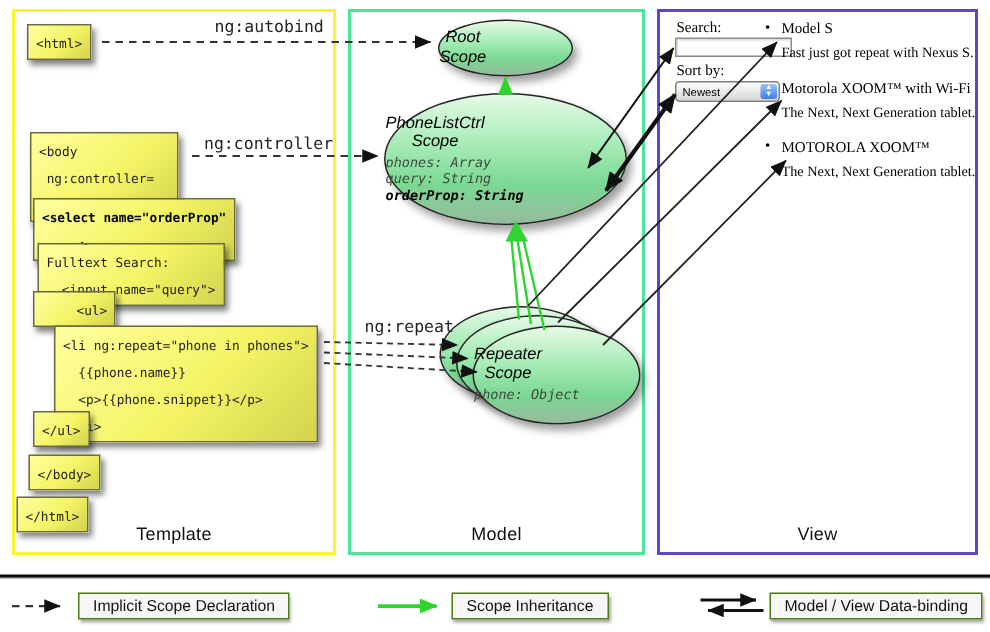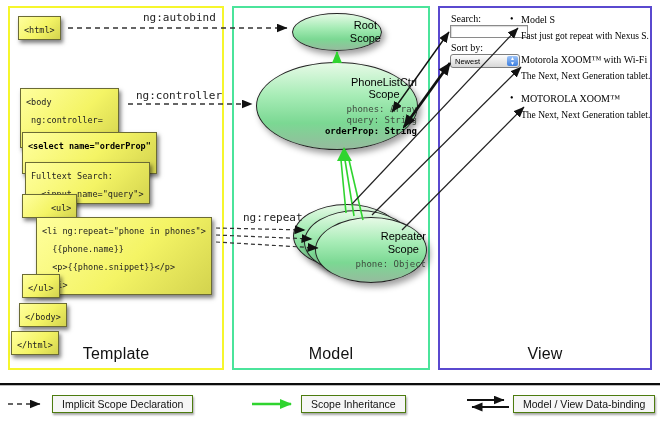--- a/index.html
+++ b/index.html
@@ -5,21 +5,21 @@
   * { margin:0; padding:0; box-sizing:border-box; }
   body { background:#fff; font-family:"Liberation Sans", sans-serif; }
   #stage { position:relative; width:660px; height:421px; background:#fff; overflow:hidden; }
 
   
   .region { position:absolute; top:6px; height:364px; border:2px solid; background:#fff; }
   #region-template { left:8px;   width:216px; border-color:#f6f62c; }
   #region-model    { left:232px; width:198px; border-color:#4be49b; }
   #region-view     { left:438px; width:214px; border-color:#5a49cf; }
   .section-label { position:absolute; bottom:5px; left:0; width:100%; text-align:center;
-                   font-size:16px; color:#111; letter-spacing:.2px; }
+                   font-size:12px; color:#111; letter-spacing:.2px; }
 
   
   .codebox { position:absolute; background:linear-gradient(135deg,#ffff9e 0%,#f4f465 55%,#d3d34e 100%);
              border:1px solid #6b6b35; box-shadow:2px 3px 4px rgba(0,0,0,.5);
              padding:2px 5px; z-index:3; }
   .code { font-family:"DejaVu Sans Mono","Liberation Mono",monospace; font-size:8.5px;
           line-height:1.3; color:#222; white-space:pre; }
   .code.bold { font-weight:bold; color:#000; }
 
   #box-html-open  { left:18px;  top:16px;  }
@@ -29,21 +29,21 @@
   #box-ul-open    { left:22px;  top:194px;padding-left:28px; }
   #box-li-repeat  { left:36px;  top:217px; }
   #box-ul-close   { left:22px;  top:274px; }
   #box-body-close { left:19px;  top:303px; }
   #box-html-close { left:11px;  top:331px; }
 
   
   .scope { position:absolute; border-radius:50%; border:1.5px solid #242424;
            background:linear-gradient(180deg,#e6fae6 0%,#a7ecb6 38%,#7bd893 70%,#96bb9e 100%);
            box-shadow:3px 4px 6px rgba(0,0,0,.38); z-index:2;
-           display:flex; flex-direction:column; align-items:flex-end; justify-content:center; }
+           display:flex; flex-direction:column; align-items:flex-start; justify-content:center;font-style:italic; }
   .scope-title { font-size:11px; color:#000; text-align:center; white-space:pre-line; line-height:1.15; }
   .scope-mono  { font-family:"DejaVu Sans Mono","Liberation Mono",monospace; font-size:9px;
                  color:#3f4a3f; line-height:1.2; white-space:pre; }
   .scope-mono.bold { font-weight:bold; color:#000; }
 
   #ellipse-root      { left:292px; top:13px;  width:90px;  height:38px; }
   #ellipse-phonelist { left:256px; top:62px;  width:162px; height:88px; }
   .rep-back { z-index:2; }
   #ellipse-rep-b2 { left:293px; top:204px; width:108px; height:64px; }
   #ellipse-rep-b1 { left:304px; top:210px; width:108px; height:64px; }

